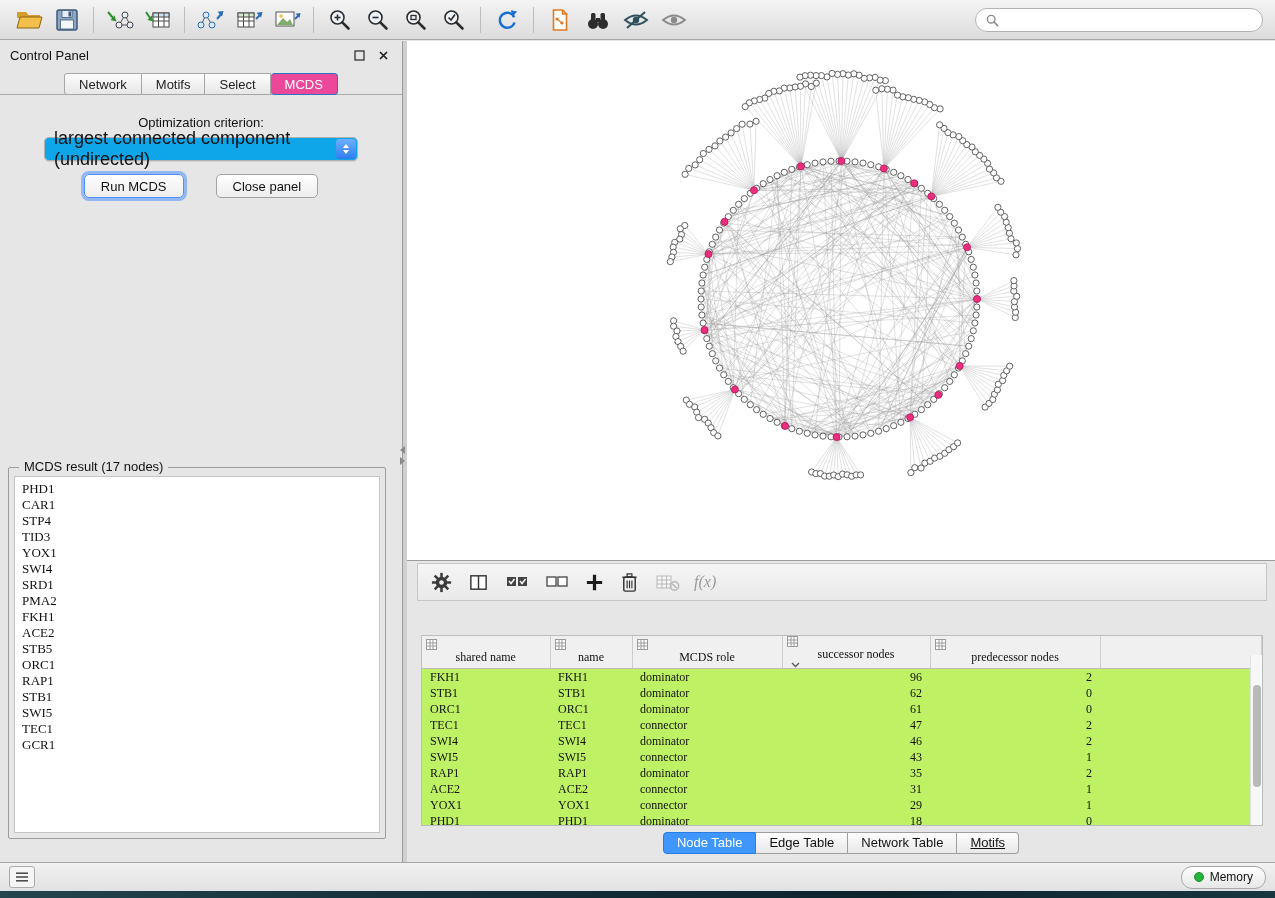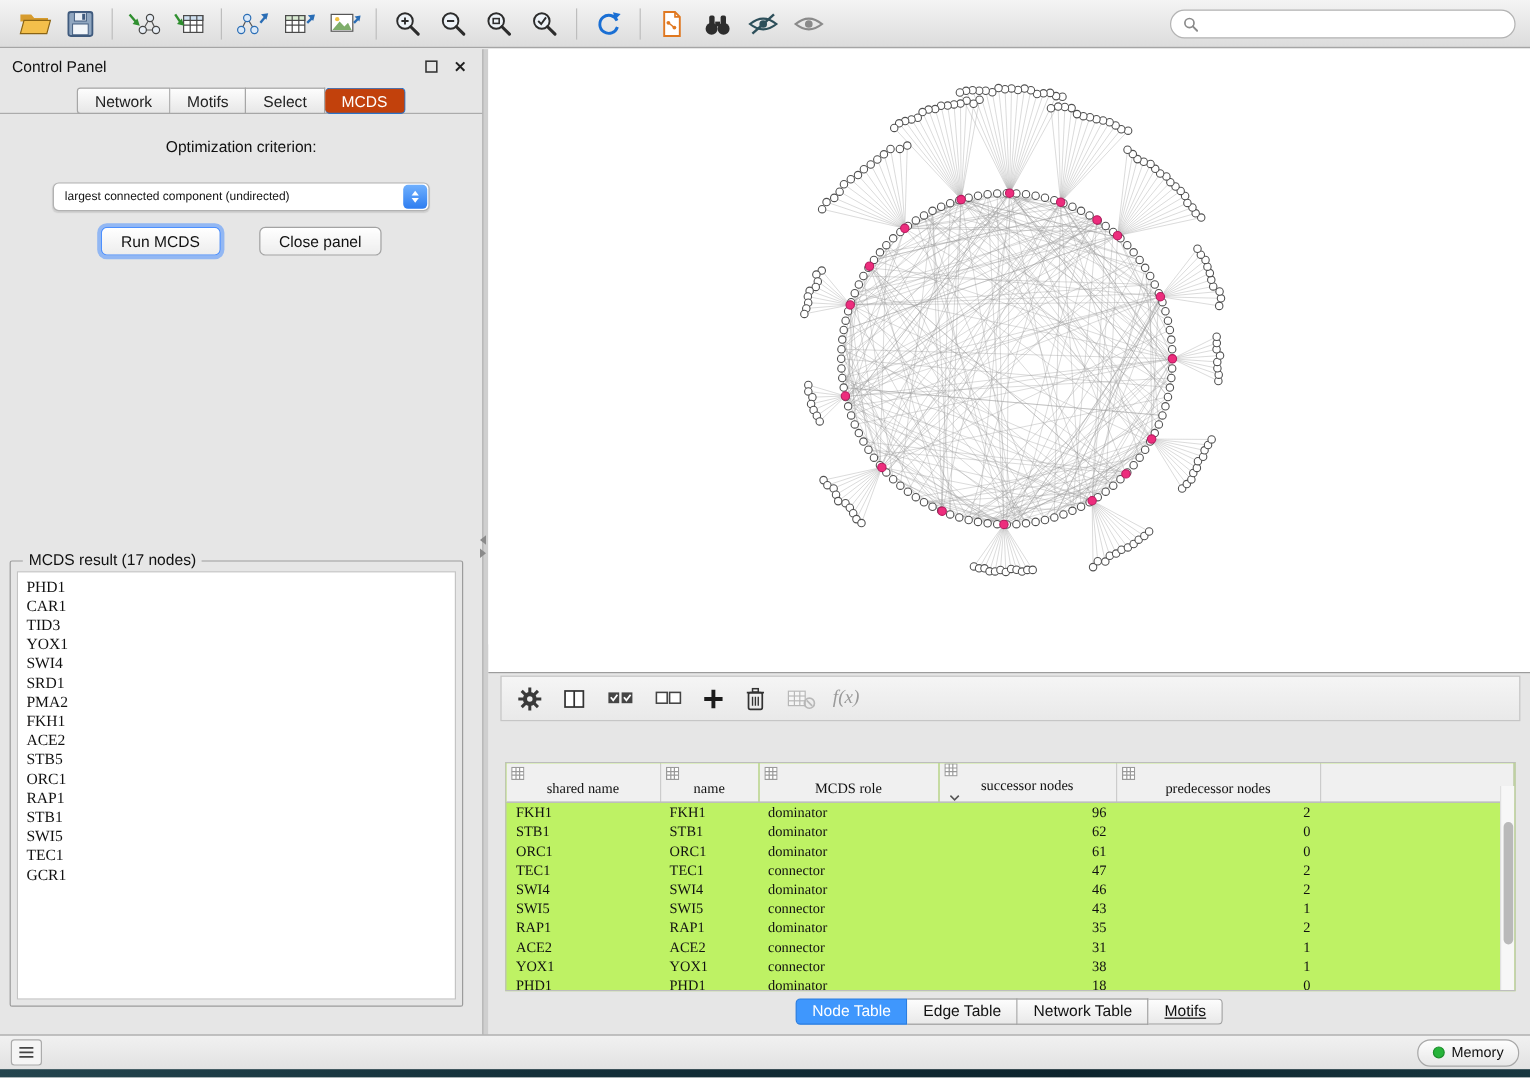--- a/index.html
+++ b/index.html
@@ -20,25 +20,25 @@
   
   .control-panel{position:absolute;left:0;top:41px;width:403px;height:821px;background:#e6e6e6;
     border-right:1px solid #9c9c9c;box-sizing:border-box;}
   .panel-header{height:28px;display:flex;align-items:center;padding:0 10px;font-size:13px;text-align:right;}
   .panel-header .spacer{flex:1}
   .win-btn{width:18px;height:18px;display:flex;align-items:center;justify-content:center;margin-left:6px;}
   .cp-tabs{display:flex;justify-content:center;height:22px;margin-top:4px;position:relative;z-index:1;}
   .cp-tab{padding:3px 14px;font-size:13px;color:#222;background:linear-gradient(#fdfdfd,#e7e7e7);
     border:1px solid #a6a6a6;border-left:none;line-height:16px;}
   .cp-tab:first-child{border-left:1px solid #a6a6a6;border-radius:3px 0 0 3px;}
-  .cp-tab.active{background:#c2410c;color:#fff;border-color:#2a73c8;border-radius:4px;}
+  .cp-tab.active{background:#ec4899;color:#fff;border-color:#2a73c8;border-radius:4px;}
   .cp-tabline{height:1px;background:#ababab;margin-top:-1px;}
   .opt-label{text-align:center;font-size:13px;margin-top:20px;}
-  .cp-select{margin:22px auto 0;width:314px;height:24px;box-sizing:border-box;background:#ffffff;
-    border:1px solid #b2b2b2;border-radius:5px;display:flex;align-items:center;font-size:10px;
+  .cp-select{margin:7px auto 0;width:314px;height:24px;box-sizing:border-box;background:#0ea5e9;
+    border:1px solid #b2b2b2;border-radius:5px;display:flex;align-items:center;font-size:18px;
     padding-left:9px;position:relative;box-shadow:0 1px 1px rgba(0,0,0,.10);}
   .cp-select .stepper{position:absolute;right:1px;top:1px;bottom:1px;width:20px;border-radius:4px;
     background:linear-gradient(#6fb0fe,#2e7df0);display:flex;flex-direction:column;align-items:center;justify-content:center;gap:2px;}
   .tri-up{width:0;height:0;border-left:3.5px solid transparent;border-right:3.5px solid transparent;border-bottom:4.5px solid #fff;}
   .tri-dn{width:0;height:0;border-left:3.5px solid transparent;border-right:3.5px solid transparent;border-top:4.5px solid #fff;}
   .cp-buttons{display:flex;justify-content:center;gap:32px;margin-top:13px;}
   .cp-btn{height:24px;padding:0 16px;font-size:13px;border:1px solid #a3a3a3;border-radius:5px;
     background:linear-gradient(#ffffff,#ededed);color:#111;}
   .cp-btn.focus{box-shadow:0 0 0 3px rgba(77,144,254,.55);border-color:#4d90fe;}
   .mcds-box{position:absolute;left:8px;top:426px;width:378px;height:372px;box-sizing:border-box;
@@ -288,20 +288,21 @@
   <div class="cp-buttons">
     <button class="cp-btn focus">Run MCDS</button>
     <button class="cp-btn">Close panel</button>
   </div>
 
   <div class="mcds-box">
     <span class="mcds-legend">MCDS result (17 nodes)</span>
     <div class="mcds-list">
         <div>PHD1</div>
         <div>CAR1</div>
+        <div>STP4</div>
         <div>TID3</div>
         <div>YOX1</div>
         <div>SWI4</div>
         <div>SRD1</div>
         <div>PMA2</div>
         <div>FKH1</div>
         <div>ACE2</div>
         <div>STB5</div>
         <div>ORC1</div>
         <div>RAP1</div>
@@ -795,21 +796,21 @@
             <td class="c1">ACE2</td>
             <td class="c2">connector</td>
             <td class="c3">31</td>
             <td class="c4">1</td>
             <td></td>
           </tr>
           <tr>
             <td class="c0">YOX1</td>
             <td class="c1">YOX1</td>
             <td class="c2">connector</td>
-            <td class="c3">38</td>
+            <td class="c3">29</td>
             <td class="c4">1</td>
             <td></td>
           </tr>
           <tr>
             <td class="c0">PHD1</td>
             <td class="c1">PHD1</td>
             <td class="c2">dominator</td>
             <td class="c3">18</td>
             <td class="c4">0</td>
             <td></td>

